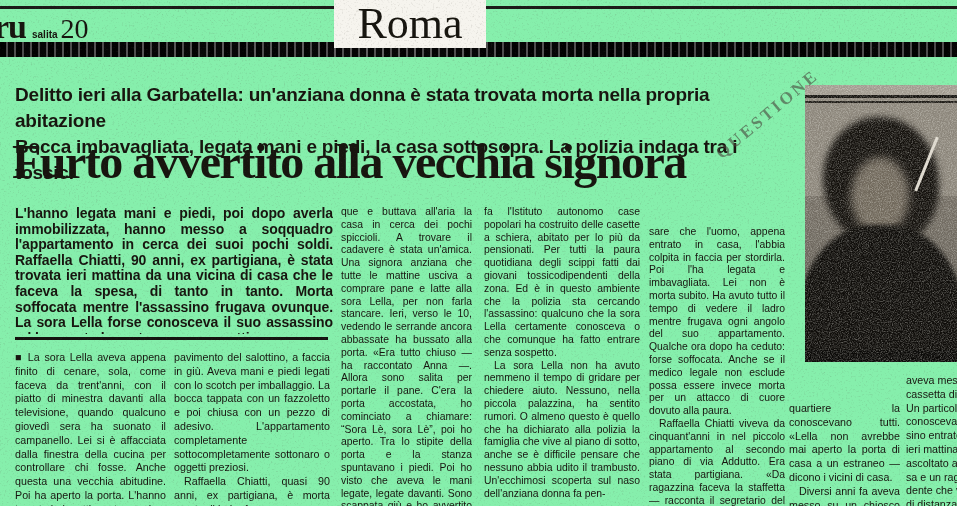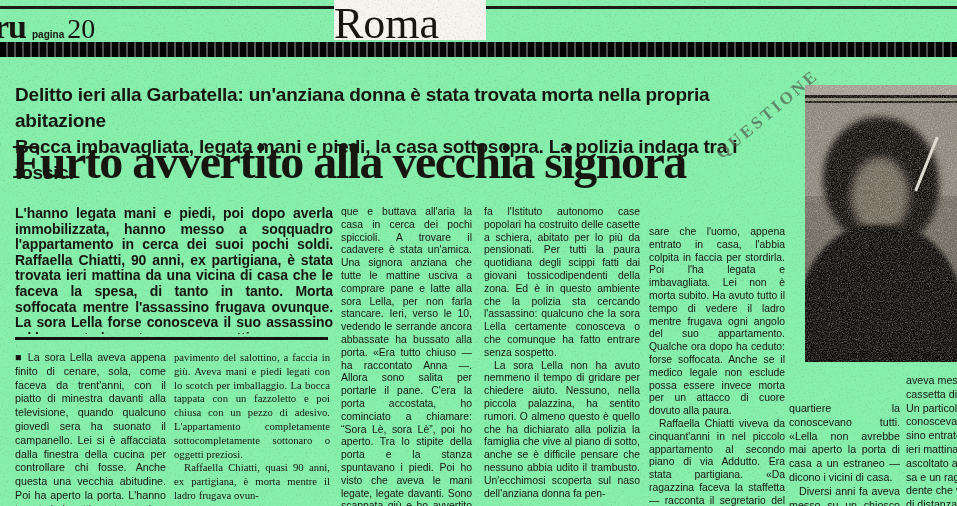--- a/index.html
+++ b/index.html
@@ -9,22 +9,22 @@
     font-family:"Liberation Sans",sans-serif;
   }
   .noise{position:absolute;left:0;top:0;pointer-events:none;z-index:40;}
   
   .toprule{position:absolute;left:0;top:6px;width:100%;height:3px;background:#1b1a17;z-index:1;}
   .masthead{position:absolute;left:-6px;top:8px;display:flex;align-items:baseline;z-index:2;}
   .logo-frag{font-family:"Liberation Serif",serif;font-weight:800;font-size:34px;letter-spacing:-1px;}
   .pagina{font-size:10px;font-weight:700;margin-left:6px;}
   .pagenum{font-family:"Liberation Serif",serif;font-size:28px;margin-left:3px;}
   .section-box{
-    position:absolute;left:334px;top:0;width:152px;height:40px;z-index:3;
-    background:#f6f4ee;text-align:left;
+    position:absolute;left:334px;top:0;width:152px;height:48px;z-index:3;
+    background:#f6f4ee;text-align:center;
     font-family:"Liberation Serif",serif;font-size:44px;line-height:48px;
   }
   .mottle-bar{
     position:absolute;left:0;top:42px;width:100%;height:15px;z-index:2;
     background:
       repeating-linear-gradient(90deg,rgba(0,0,0,.95) 0 6px,rgba(85,85,85,.85) 6px 8px,rgba(5,5,5,.95) 8px 14px,rgba(120,120,120,.6) 14px 16px),
       linear-gradient(90deg,#111,#3c3c3c 40%,#151515 60%,#0c0c0c);
   }
   
   .kicker{
@@ -47,21 +47,21 @@
   .col p{margin:0;}
   .col p + p{text-indent:10px;}
   .lede{
     left:15px;top:206px;width:318px;height:128px;
     font-weight:700;font-size:14px;line-height:15.6px;letter-spacing:-0.1px;
   }
   .midrule{position:absolute;left:15px;top:337px;width:313px;height:3px;background:#14130f;}
   .c-small{font-size:10.7px;line-height:13.8px;}
   .c-dense{font-size:10.4px;line-height:12.8px;}
   #col1{left:15px;top:351px;width:151px;height:155px;}
-  #col2{left:174px;top:351px;width:156px;height:155px;font-family:Liberation Serif, serif;}
+  #col2{left:174px;top:351px;width:156px;height:155px;}
   #col3{left:341px;top:206px;width:131px;height:300px;}
   #col4{left:484px;top:206px;width:156px;height:300px;}
   #col5{left:649px;top:206px;width:136px;height:300px;margin-top:20px;}
   #col6{left:789px;top:374px;width:111px;height:132px;margin-top:28px;}
   #col7{left:906px;top:374px;width:92px;height:132px;white-space:pre-line;text-align:left;}
   
   .photo{
     position:absolute;left:805px;top:85px;width:152px;height:277px;overflow:hidden;z-index:5;
     background:linear-gradient(#a39d92 0 12px,#8d877c 12px 40%,#767066 40%,#5f5a52);
   }
@@ -74,21 +74,21 @@
   .ph-bar{position:absolute;left:0;bottom:0;width:100%;height:12px;background:#0b0a08;}
 </style>
 </head>
 <body>
 
 <div id="page">
 
   <div class="toprule"></div>
   <div class="masthead">
     <span class="logo-frag">ru</span>
-    <span class="pagina">pagina</span>
+    <span class="pagina">salita</span>
     <span class="pagenum">20</span>
   </div>
   <div class="section-box">Roma</div>
   <div class="mottle-bar"></div>
 
   <div class="kicker">Delitto ieri alla Garbatella: un'anziana donna è stata trovata morta nella propria abitazione
 Bocca imbavagliata, legata mani e piedi, la casa sottosopra. La polizia indaga tra i tossici</div>
   <div class="headline">Furto avvertito alla vecchia signora</div>
   <div class="stamp">QUESTIONE</div>
 

